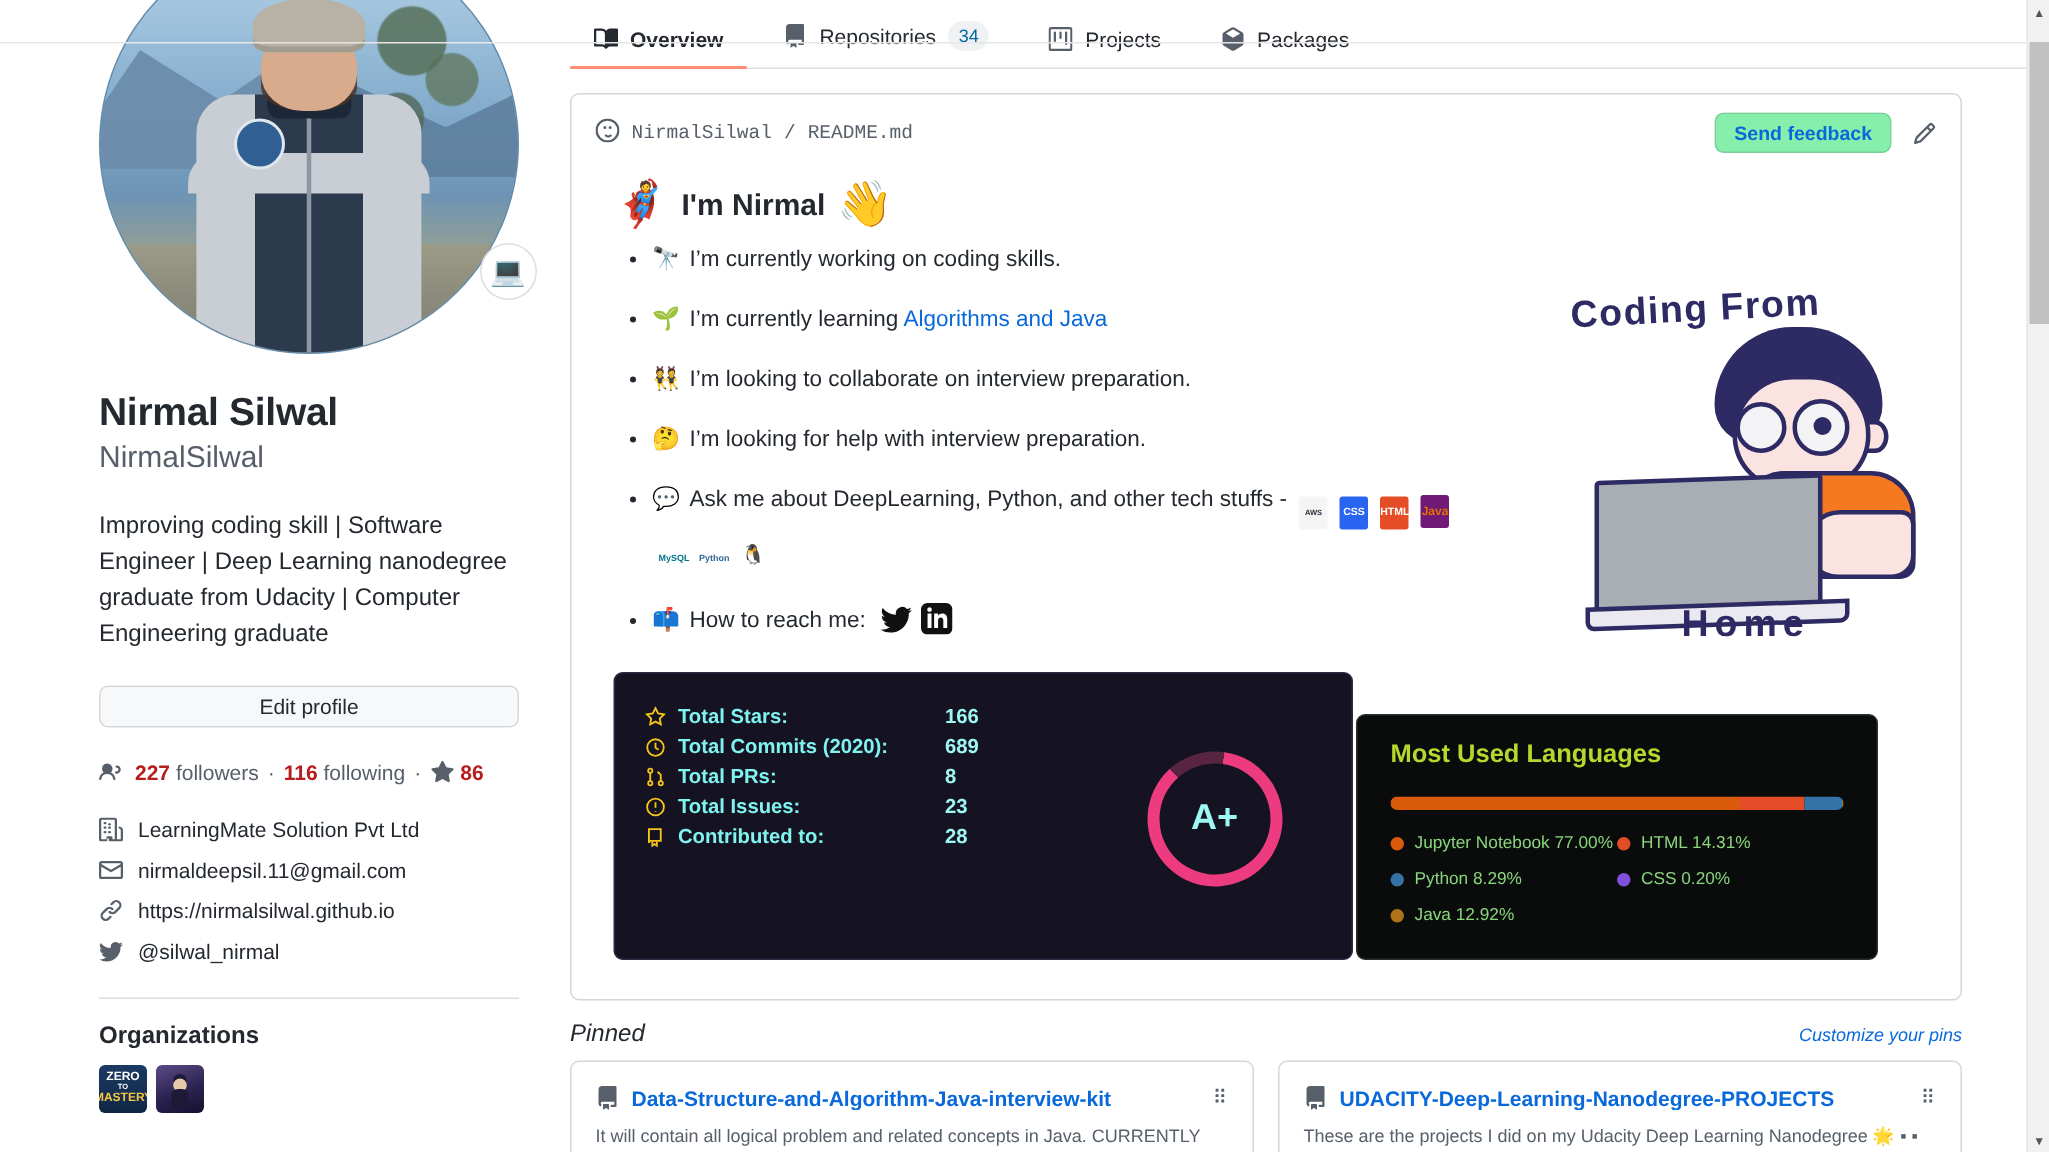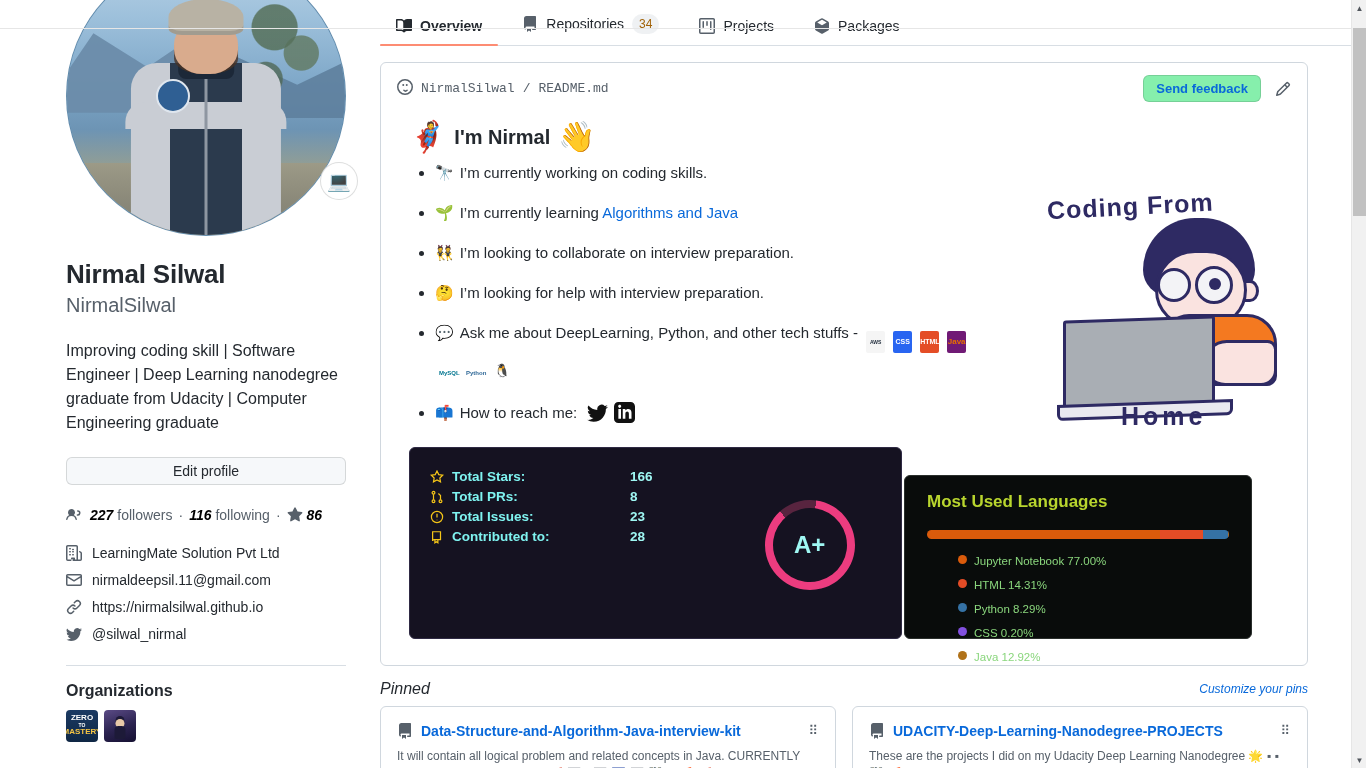--- a/index.html
+++ b/index.html
@@ -74,21 +74,21 @@
     padding: 5px 16px; text-align: center;
     font-size: 14px; font-weight: 500; color: #24292f;
     background: #f6f8fa; border: 1px solid rgba(27,31,36,.15);
     border-radius: 6px; cursor: pointer; font-family: inherit;
   }
 
   .followers-row {
     display: flex; align-items: center; gap: 4px;
     margin-top: 22px; font-size: 14px; color: #57606a;
   }
-  .followers-row .num { color: #000000; font-weight: 600; font-style: italic; }
+  .followers-row .num { color: #b91c1c; font-weight: 600; }
   .followers-row a { color:#57606a; text-decoration:none; }
   .sep { margin: 0 2px; }
 
   .detail-list { margin-top: 20px; display: flex; flex-direction: column; gap: 6px; }
   .detail { display: flex; align-items: flex-start; gap: 10px; font-size: 14px; color: #24292f; line-height: 21px;}
   .detail .ico { flex: 0 0 16px; width:16px; height:21px; display:flex; align-items:center; color:#57606a;}
   .detail a { color:#24292f; text-decoration:none;}
 
   .divider { height:1px; background:#d8dee4; margin: 20px 0 0 0; }
   .orgs-title { font-size: 16px; font-weight: 600; margin-top: 16px; color:#24292f;}
@@ -122,21 +122,21 @@
     cursor: pointer; position: relative; white-space: nowrap;
   }
   .tab .tico { color: #57606a; display:flex; }
   .tab.active { font-weight: 600; }
   .tab.active .tico { color: #24292f; }
   .tab.active::after {
     content:''; position:absolute; left:0; right:0; bottom:-1px; height:2px;
     background:#fd8c73; border-radius:6px;
   }
   .tab-count {
-    background: rgba(175,184,193,.2); color:#a16207;
+    background: rgba(175,184,193,.2); color:#0369a1;
     border-radius: 20px; padding: 1px 7px; font-size: 12px; line-height: 18px; font-weight: 500;
   }
 
   .readme-card {
     border: 1px solid #d0d7de; border-radius: 6px;
     margin-top: 16px; background: #fff; position: relative;
   }
   .readme-head {
     display:flex; align-items:center; justify-content: space-between;
     padding: 12px 16px 0 16px;
@@ -241,22 +241,22 @@
 
   .lang-card {
     position: absolute; left: 495px; top: 28px;
     width: 348px; height: 164px; background: #090c0b;
     border: 1px solid #2a2f2c; border-radius: 6px;
     padding: 16px 22px;
   }
   .lang-title { color:#b9d62e; font-size:17px; font-weight:700; }
   .lang-bar { display:flex; height:9px; border-radius:5px; overflow:hidden; margin-top: 18px; }
   .lang-legend { display:flex; flex-wrap:wrap; margin-top: 16px; row-gap: 12px;}
-  .lang-item { width: 50%; display:flex; align-items:flex-start; gap:7px;
-               color:#8ad67d; font-size:11.5px;margin-left:31px; }
+  .lang-item { width: 50%; display:flex; align-items:center; gap:7px;
+               color:#8ad67d; font-size:11.5px; }
   .dot { width:9px; height:9px; border-radius:50%; flex:0 0 9px;}
 
   
   .pinned-head { display:flex; align-items:center; justify-content:space-between; margin-top: 14px; font-style: italic;}
   .pinned-title { font-size: 16px; color:#24292f; }
   .customize-pins { font-size: 12px; color:#0969da; text-decoration:none; cursor:pointer;}
 
   .pin-grid { display:flex; gap: 16px; margin-top: 8px; }
   .pin-card {
     flex: 1 1 0; min-width:0;
@@ -504,20 +504,30 @@
             <div class="stat-line">
               <span class="stat-ico">
                 <svg width="14" height="14" viewBox="0 0 16 16" fill="none" stroke="#f5c518" stroke-width="1.4">
                     <path d="M8 1.2l2 4.1 4.5.65-3.25 3.18.77 4.47L8 11.49l-4.02 2.11.77-4.47L1.5 5.95 6 5.3z"></path>
                   </svg>
               </span>
               <span class="stat-label">Total Stars:</span>
               <span class="stat-val">166</span>
             </div>
 
+            <div class="stat-line">
+              <span class="stat-ico">
+                <svg width="14" height="14" viewBox="0 0 16 16" fill="none" stroke="#f5c518" stroke-width="1.4">
+                    <circle cx="8" cy="8.4" r="6.3"></circle>
+                    <path d="M8 4.8v3.8l2.4 1.5"></path>
+                  </svg>
+              </span>
+              <span class="stat-label">Total Commits (2020):</span>
+              <span class="stat-val">689</span>
+            </div>
 
             <div class="stat-line">
               <span class="stat-ico">
                 <svg width="14" height="14" viewBox="0 0 16 16" fill="none" stroke="#f5c518" stroke-width="1.4">
                     <circle cx="4" cy="3.2" r="1.6"></circle>
                     <circle cx="4" cy="12.8" r="1.6"></circle>
                     <circle cx="12" cy="12.8" r="1.6"></circle>
                     <path d="M4 4.8v6.4M12 11.2V6.4L9.6 4"></path>
                   </svg>
               </span>

